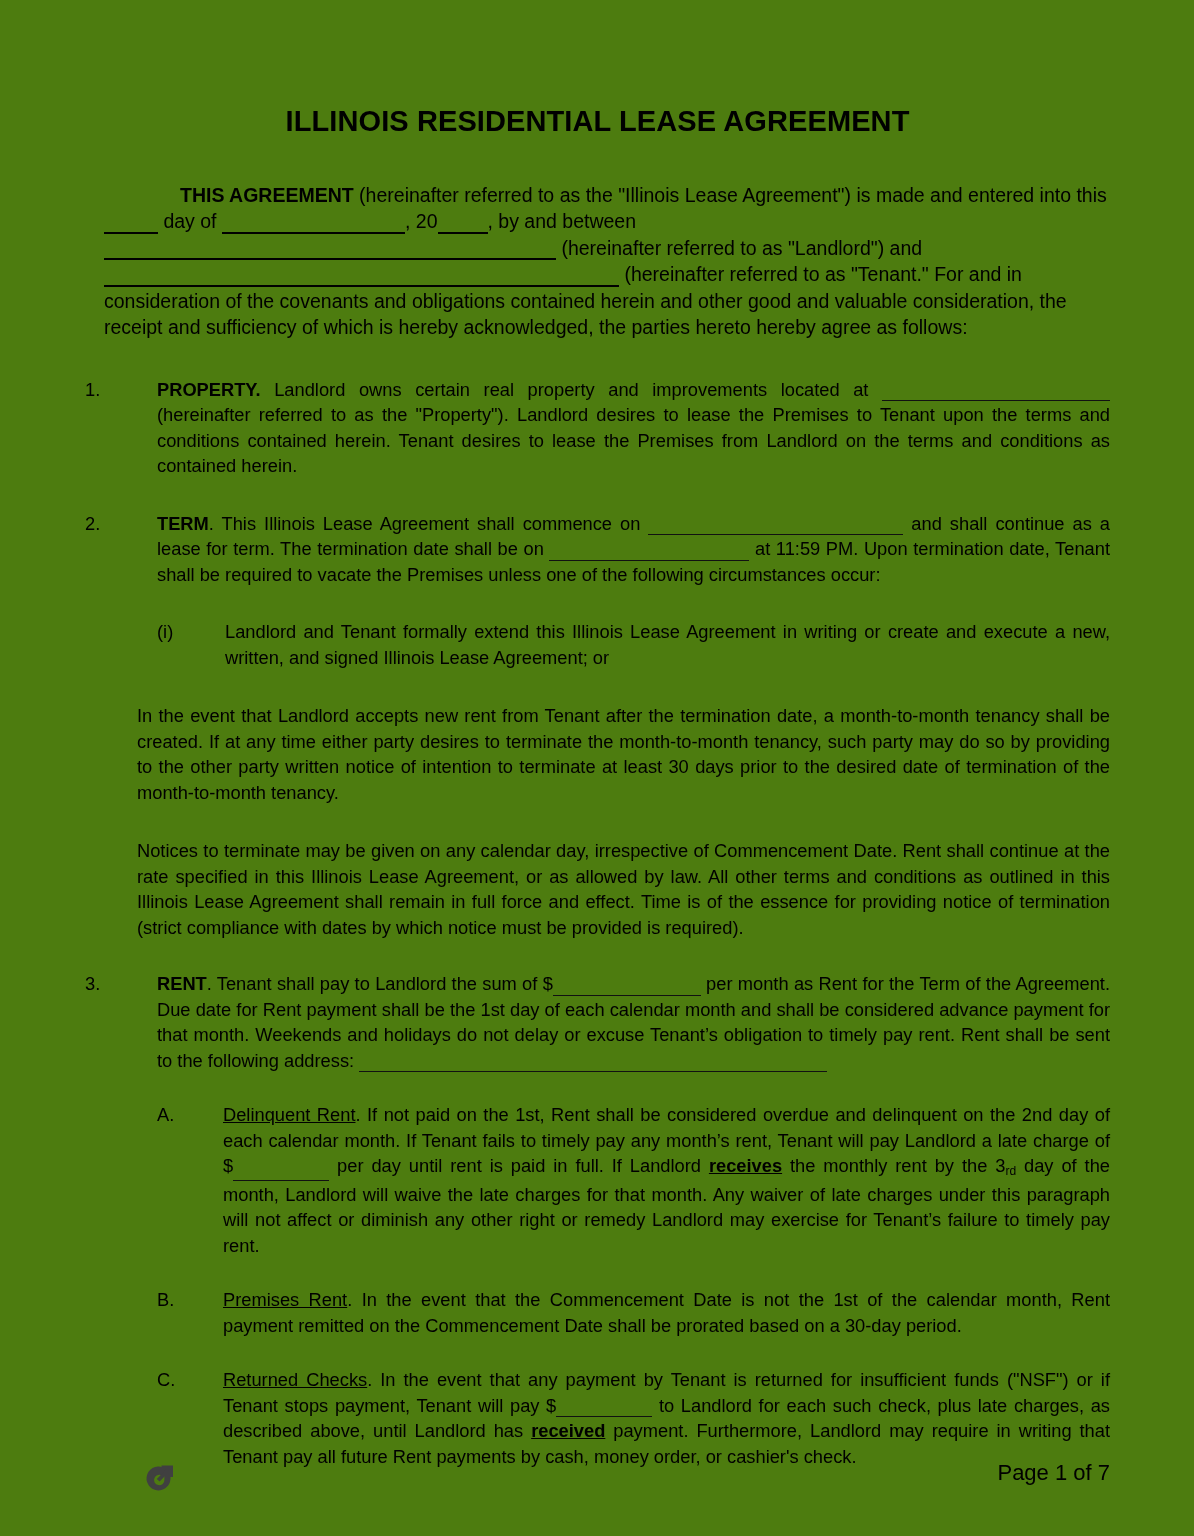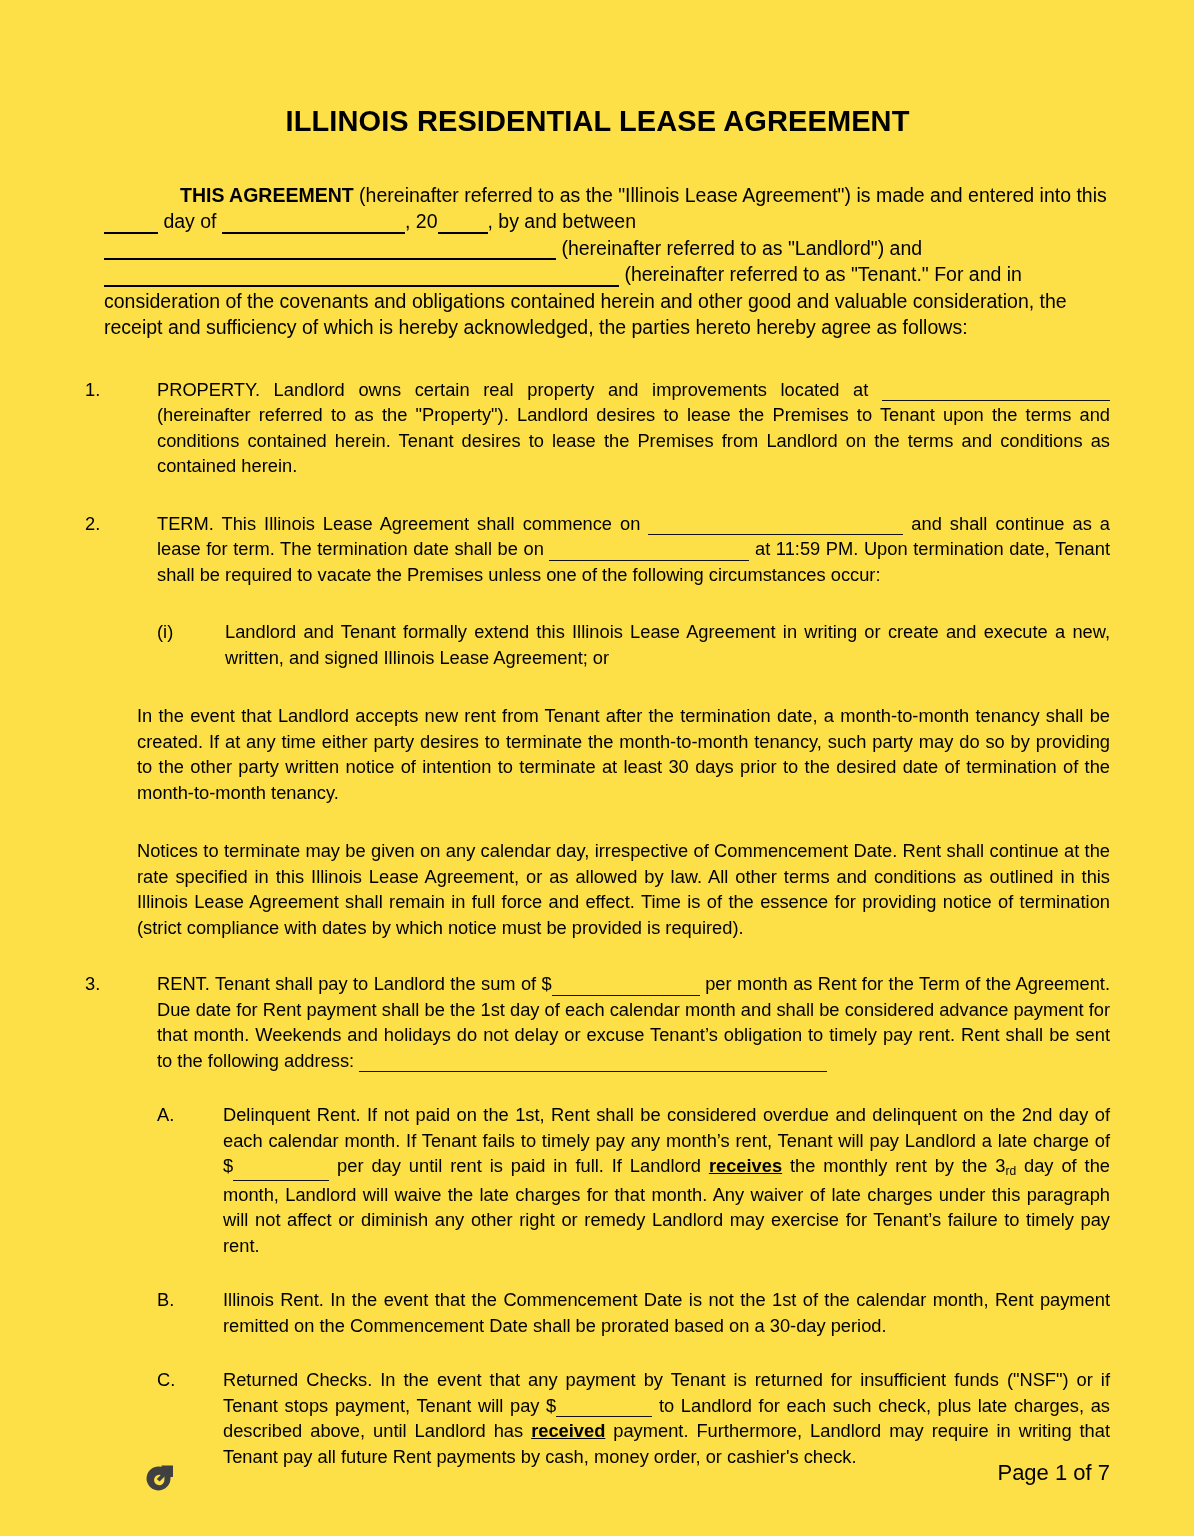--- a/index.html
+++ b/index.html
@@ -9,21 +9,21 @@
     background: #ffffff;
   }
   body {
     font-family: "Liberation Sans", sans-serif;
     color: #000000;
   }
   .page {
     position: relative;
     width: 1194px;
     height: 1536px;
-    background: #fde047;
+    background: #4d7c0f;
     box-sizing: border-box;
     overflow: hidden;
   }
   .content {
     position: absolute;
     left: 85px;
     top: 0;
     width: 1025px;
   }
 
@@ -71,21 +71,21 @@
     font-size: 18.3px;
     line-height: 25.5px;
     text-align: justify;
   }
   .sec-num {
     width: 72px;
     flex: 0 0 72px;
     text-align: left;
   }
   .sec-body { flex: 1 1 auto; }
-  .sec-body b { font-weight: normal; }
+  .sec-body b { font-weight: bold; }
 
   .s1 { margin-top: 36px; }
   .s2 { margin-top: 32px; }
   .s3 { margin-top: 31px; }
 
   
   .roman {
     display: flex;
     font-size: 18.3px;
     line-height: 25.5px;
@@ -119,21 +119,21 @@
     margin-left: 72px;
     font-size: 18.3px;
     line-height: 25.5px;
     text-align: justify;
   }
   .letter-num {
     width: 66px;
     flex: 0 0 66px;
   }
   .letter-body { flex: 1 1 auto; }
-  .letter-body .u { }
+  .letter-body .u { text-decoration: underline; }
   .letter-body b.ubold { font-weight: bold; text-decoration: underline; }
   .la { margin-top: 29px; }
   .lb { margin-top: 29px; }
   .lc { margin-top: 29px; }
   sub.ord {
     font-size: 0.66em;
     vertical-align: baseline;
     position: relative;
     top: 0.22em;
   }
@@ -213,21 +213,21 @@
     <div class="letter la">
       <div class="letter-num">A.</div>
       <div class="letter-body">
         <span class="u">Delinquent Rent</span><span>. If not paid on the 1st, Rent shall be considered overdue and delinquent on the 2nd day of each calendar month. If Tenant fails to timely pay any month’s rent, Tenant will pay Landlord a late charge of $</span><span class="blank-thin" style="width:96px"></span><span> per day until rent is paid in full. If Landlord </span><b class="ubold">receives</b><span> the monthly rent by the 3</span><sub class="ord">rd</sub><span> day of the month, Landlord will waive the late charges for that month. Any waiver of late charges under this paragraph will not affect or diminish any other right or remedy Landlord may exercise for Tenant’s failure to timely pay rent.</span>
       </div>
     </div>
 
     <div class="letter lb">
       <div class="letter-num">B.</div>
       <div class="letter-body">
-        <span class="u">Illinois Rent</span><span>. In the event that the Commencement Date is not the 1st of the calendar month, Rent payment remitted on the Commencement Date shall be prorated based on a 30-day period.</span>
+        <span class="u">Premises Rent</span><span>. In the event that the Commencement Date is not the 1st of the calendar month, Rent payment remitted on the Commencement Date shall be prorated based on a 30-day period.</span>
       </div>
     </div>
 
     <div class="letter lc">
       <div class="letter-num">C.</div>
       <div class="letter-body">
         <span class="u">Returned Checks</span><span>. In the event that any payment by Tenant is returned for insufficient funds ("NSF") or if Tenant stops payment, Tenant will pay $</span><span class="blank-thin" style="width:96px"></span><span> to Landlord for each such check, plus late charges, as described above, until Landlord has </span><b class="ubold">received</b><span> payment. Furthermore, Landlord may require in writing that Tenant pay all future Rent payments by cash, money order, or cashier's check.</span>
       </div>
     </div>
 

